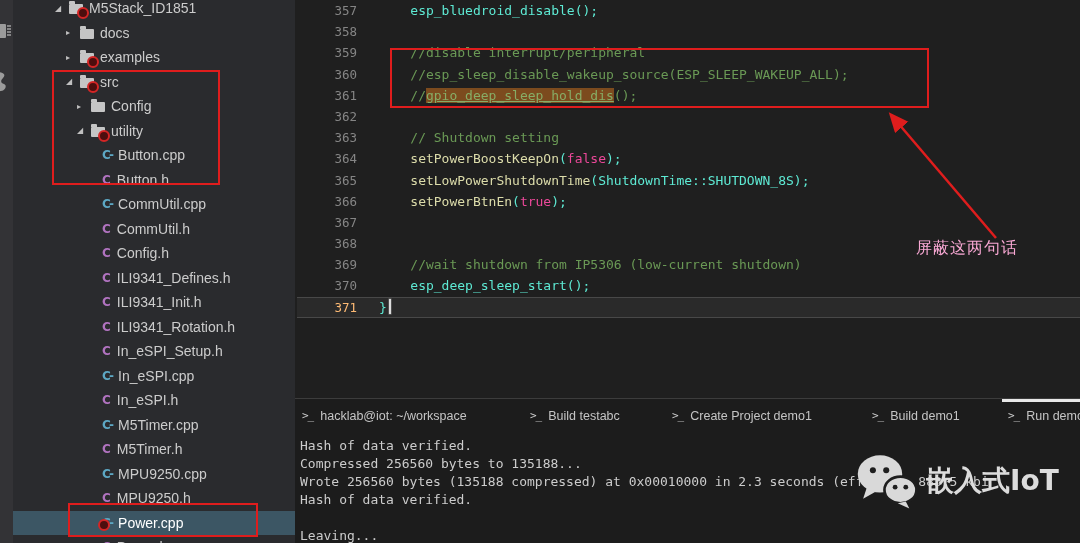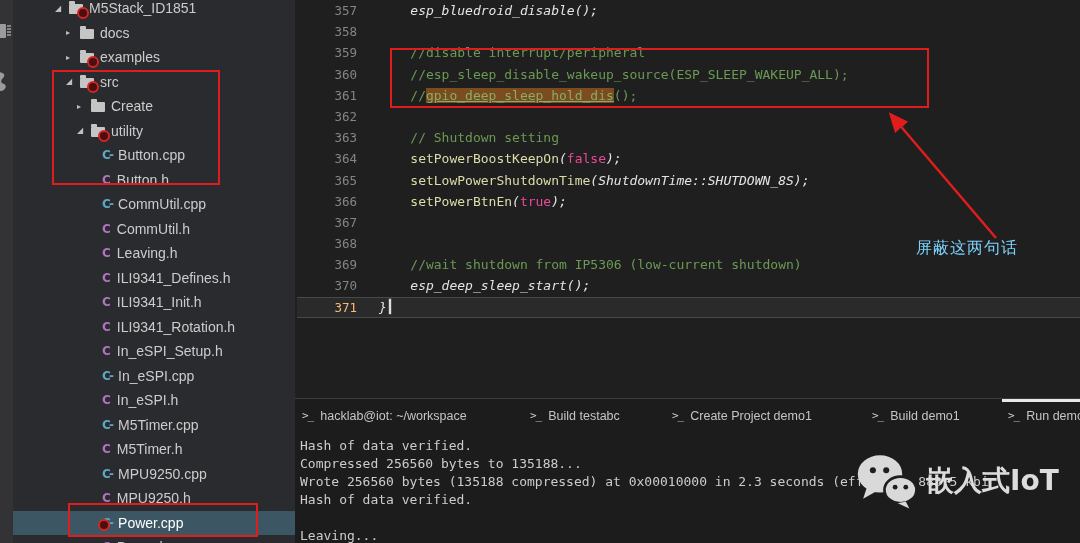--- a/index.html
+++ b/index.html
@@ -22,21 +22,21 @@
   .ficon.folder::before{content:'';position:absolute;top:-3px;left:0;width:6px;height:3px;background:#c5c5c5;border-radius:1px 1px 0 0;}
   .tlabel{padding-left:1px;}
 
   
   .editor{position:absolute;left:284px;top:0;width:785px;height:398px;background:#1f1f1f;overflow:hidden;margin-left:13px;}
   .cline{display:flex;height:21.2px;line-height:21.2px;font-family:"DejaVu Sans Mono",monospace;font-size:13px;white-space:pre;}
   .lnum{width:60px;flex:none;text-align:right;color:#858585;font-size:12.5px;}
   .lcontent{margin-left:22px;}
   .cline.cur{background:rgba(255,255,255,0.05);box-shadow:inset 0 1px 0 rgba(255,255,255,0.14),inset 0 -1px 0 rgba(255,255,255,0.14);}
   .cline.cur .lnum{color:#fdba74;}
-  .tok-plain{color:#e5e5e5;font-style:italic;}
+  .tok-plain{color:#5eead4;}
   .tok-comment{color:#6a9955;}
   .tok-comment-hl{color:#87ad66;background:#7c4b1e;text-decoration:underline;}
   .tok-fn{color:#dcdcaa;}
   .tok-kw{color:#ec4899;}
   .caret{display:inline-block;width:2px;height:15px;background:#dcdcdc;vertical-align:-2px;margin-left:2px;box-shadow:0 0 0 0.5px rgba(255,255,255,0.35);}
 
   
   .panel{position:absolute;left:295px;top:398px;width:785px;height:145px;background:#1c1c1c;border-top:1px solid #3c3c3c;z-index:1;}
   .tabbar{position:relative;height:33px;}
   .ttab{position:absolute;top:0;height:33px;display:flex;align-items:center;gap:7px;color:#c5c5c5;font-size:12.5px;white-space:nowrap;cursor:pointer;}
@@ -56,21 +56,21 @@
   .box-src{left:52px;top:70px;width:164px;height:111px;}
   .box-power{left:68px;top:503px;width:186px;height:30px;}
   .box-code{left:390px;top:48px;width:535px;height:56px;}
   .ann-dot{position:absolute;width:8px;height:8px;border-radius:50%;border:2px solid #d42525;background:#4d0e0e;}
   .dot1{left:77px;top:7px;}
   .dot2{left:87px;top:56px;}
   .dot3{left:87px;top:81px;}
   .dot4{left:98px;top:130px;}
   .dot5{left:98px;top:519px;}
   .ann-svg{position:absolute;left:0;top:0;}
-  .ann-note{position:absolute;left:916px;top:238px;color:#7dd3fc;font-size:16px;letter-spacing:1px;}
+  .ann-note{position:absolute;left:916px;top:238px;color:#f9a8d4;font-size:16px;letter-spacing:1px;}
 
   
   .watermark{position:absolute;left:856px;top:452px;z-index:8;display:flex;align-items:center;gap:6px;pointer-events:none;}
   .wm-text{color:#dcdcdc;font-size:28px;font-weight:bold;font-family:"DejaVu Sans",sans-serif;}
 </style>
 </head>
 <body>
 
 <div class="screen">
 
@@ -107,21 +107,21 @@
           <span class="tlabel">examples</span>
         </div>
         <div class="trow" style="padding-left: 53px;">
           <span class="arrow">◢</span>
           <span class="ficon folder"></span>
           <span class="tlabel">src</span>
         </div>
         <div class="trow" style="padding-left: 64px;">
           <span class="arrow">▸</span>
           <span class="ficon folder"></span>
-          <span class="tlabel">Create</span>
+          <span class="tlabel">Config</span>
         </div>
         <div class="trow" style="padding-left: 64px;">
           <span class="arrow">◢</span>
           <span class="ficon folder"></span>
           <span class="tlabel">utility</span>
         </div>
         <div class="trow" style="padding-left: 75px;">
           <span class="arrow"></span>
           <span class="ficon cpp">C-</span>
           <span class="tlabel">Button.cpp</span>
@@ -137,21 +137,21 @@
           <span class="tlabel">CommUtil.cpp</span>
         </div>
         <div class="trow" style="padding-left: 75px;">
           <span class="arrow"></span>
           <span class="ficon h">C</span>
           <span class="tlabel">CommUtil.h</span>
         </div>
         <div class="trow" style="padding-left: 75px;">
           <span class="arrow"></span>
           <span class="ficon h">C</span>
-          <span class="tlabel">Leaving.h</span>
+          <span class="tlabel">Config.h</span>
         </div>
         <div class="trow" style="padding-left: 75px;">
           <span class="arrow"></span>
           <span class="ficon h">C</span>
           <span class="tlabel">ILI9341_Defines.h</span>
         </div>
         <div class="trow" style="padding-left: 75px;">
           <span class="arrow"></span>
           <span class="ficon h">C</span>
           <span class="tlabel">ILI9341_Init.h</span>

